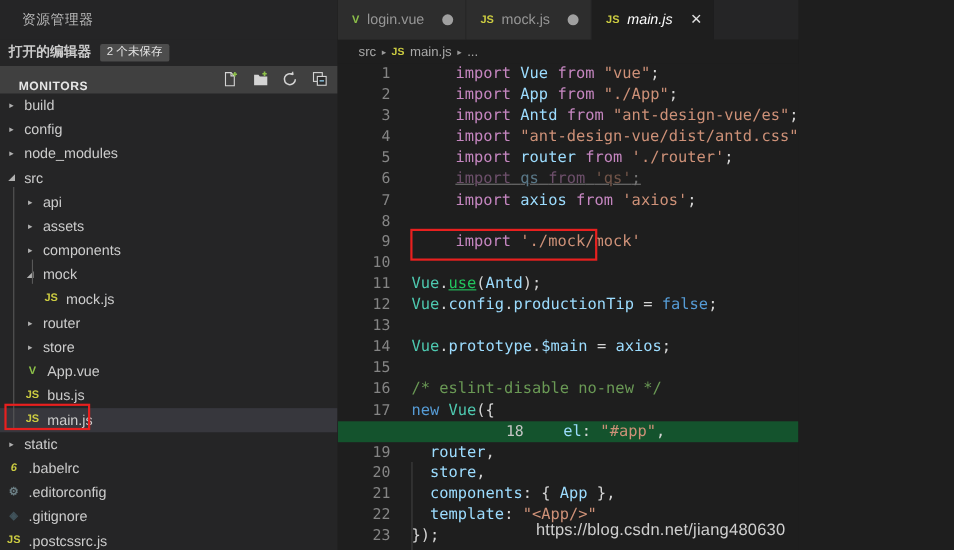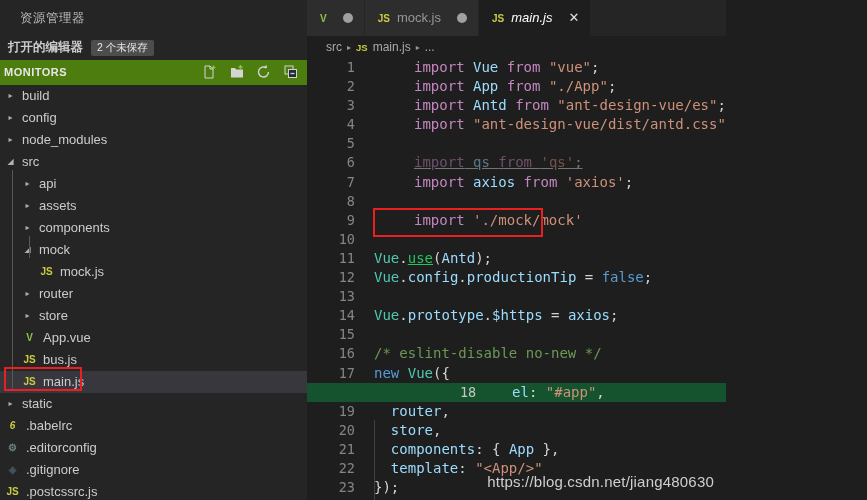--- a/index.html
+++ b/index.html
@@ -57,24 +57,24 @@
     background: #4d4d4d;
     color: #e7e7e7;
     font-size: 10.5px;
     border-radius: 2px;
     padding: 1px 6px 2px 6px;
     white-space: nowrap;
     line-height: 13px;
   }
   .section-monitors {
     height: 25px;
-    background: #4d7c0f;
-    display: flex;
-    align-items: center;
-    padding-left: 4px;
+    background: #404040;
+    display: flex;
+    align-items: flex-end;
+    padding-left: 17px;
     position: relative;
   }
   .section-monitors .m-label {
     font-size: 11px;
     color: #e7e7e7;
     font-weight: bold;
     letter-spacing: 0.5px;
   }
   .monitor-actions {
     position: absolute;
@@ -412,20 +412,21 @@
     <div class="indent-guide" style="left:29px; top:236px; height:22px;"></div>
 
     <div class="red-box" style="left:4px; top:367px; width:78px; height:24px;"></div>
   </div>
 
   <div class="editor">
 
     <div class="tabbar">
         <div class="tab">
           <span class="ticon ic-vue">V</span>
+          <span class="tlabel">login.vue</span>
           <span class="dirty"></span>
         </div>
         <div class="tab">
           <span class="ticon ic-js">JS</span>
           <span class="tlabel">mock.js</span>
           <span class="dirty"></span>
         </div>
         <div class="tab active">
           <span class="ticon ic-js">JS</span>
           <span class="tlabel">main.js</span>
@@ -443,30 +444,30 @@
         <span class="bc-item">...</span>
       </div>
 
     <div class="code-area">
       <div class="code-indent-guide" style="left:67px; top:362px; height:115px;"></div>
       <div id="code-lines">
           <div class="code-line"><span class="ln">1</span><span class="ctext"><span class="t-kw">import</span><span class="t-punc"> </span><span class="t-var">Vue</span><span class="t-punc"> </span><span class="t-from">from</span><span class="t-punc"> </span><span class="t-str">"vue"</span><span class="t-punc">;</span></span></div>
           <div class="code-line"><span class="ln">2</span><span class="ctext"><span class="t-kw">import</span><span class="t-punc"> </span><span class="t-var">App</span><span class="t-punc"> </span><span class="t-from">from</span><span class="t-punc"> </span><span class="t-str">"./App"</span><span class="t-punc">;</span></span></div>
           <div class="code-line"><span class="ln">3</span><span class="ctext"><span class="t-kw">import</span><span class="t-punc"> </span><span class="t-var">Antd</span><span class="t-punc"> </span><span class="t-from">from</span><span class="t-punc"> </span><span class="t-str">"ant-design-vue/es"</span><span class="t-punc">;</span></span></div>
           <div class="code-line"><span class="ln">4</span><span class="ctext"><span class="t-kw">import</span><span class="t-punc"> </span><span class="t-str">"ant-design-vue/dist/antd.css"</span><span class="t-punc">;</span></span></div>
-          <div class="code-line"><span class="ln">5</span></div>
+          <div class="code-line"><span class="ln">5</span><span class="ctext"><span class="t-kw">import</span><span class="t-punc"> </span><span class="t-var">router</span><span class="t-punc"> </span><span class="t-from">from</span><span class="t-punc"> </span><span class="t-str">'./router'</span><span class="t-punc">;</span></span></div>
           <div class="code-line"><span class="ln">6</span><span class="ctext dim"><span class="t-kw">import</span><span class="t-punc"> </span><span class="t-var">qs</span><span class="t-punc"> </span><span class="t-from">from</span><span class="t-punc"> </span><span class="t-str">'qs'</span><span class="t-punc">;</span></span></div>
           <div class="code-line"><span class="ln">7</span><span class="ctext"><span class="t-kw">import</span><span class="t-punc"> </span><span class="t-var">axios</span><span class="t-punc"> </span><span class="t-from">from</span><span class="t-punc"> </span><span class="t-str">'axios'</span><span class="t-punc">;</span></span></div>
           <div class="code-line"><span class="ln">8</span></div>
           <div class="code-line"><span class="ln">9</span><span class="ctext"><span class="t-kw">import</span><span class="t-punc"> </span><span class="t-str">'./mock/mock'</span></span></div>
           <div class="code-line"><span class="ln">10</span><span class="ctext"></span></div>
           <div class="code-line"><span class="ln">11</span><span class="ctext"><span class="t-cls">Vue</span><span class="t-punc">.</span><span class="t-fn">use</span><span class="t-punc">(</span><span class="t-var">Antd</span><span class="t-punc">);</span></span></div>
           <div class="code-line"><span class="ln">12</span><span class="ctext"><span class="t-cls">Vue</span><span class="t-punc">.</span><span class="t-prop">config</span><span class="t-punc">.</span><span class="t-prop">productionTip</span><span class="t-punc"> = </span><span class="t-bool">false</span><span class="t-punc">;</span></span></div>
           <div class="code-line"><span class="ln">13</span></div>
-          <div class="code-line"><span class="ln">14</span><span class="ctext"><span class="t-cls">Vue</span><span class="t-punc">.</span><span class="t-prop">prototype</span><span class="t-punc">.</span><span class="t-prop">$https</span><span class="t-punc"> = </span><span class="t-var">axios</span><span class="t-punc">;</span></span></div>
+          <div class="code-line"><span class="ln">14</span><span class="ctext"><span class="t-cls">Vue</span><span class="t-punc">.</span><span class="t-prop">prototype</span><span class="t-punc">.</span><span class="t-prop">$main</span><span class="t-punc"> = </span><span class="t-var">axios</span><span class="t-punc">;</span></span></div>
           <div class="code-line"><span class="ln">15</span><span class="ctext"></span></div>
           <div class="code-line"><span class="ln">16</span><span class="ctext"><span class="t-cmt">/* eslint-disable no-new */</span></span></div>
           <div class="code-line"><span class="ln">17</span><span class="ctext"><span class="t-new">new</span><span class="t-punc"> </span><span class="t-cls">Vue</span><span class="t-punc">({</span></span></div>
           <div class="code-line current"><span class="ln">18</span><span class="ctext"><span class="t-punc">  </span><span class="t-var">el</span><span class="t-punc">: </span><span class="t-str">"#app"</span><span class="t-punc">,</span></span></div>
           <div class="code-line"><span class="ln">19</span><span class="ctext"><span class="t-punc">  </span><span class="t-var">router</span><span class="t-punc">,</span></span></div>
           <div class="code-line"><span class="ln">20</span><span class="ctext"><span class="t-punc">  </span><span class="t-var">store</span><span class="t-punc">,</span></span></div>
           <div class="code-line"><span class="ln">21</span><span class="ctext"><span class="t-punc">  </span><span class="t-var">components</span><span class="t-punc">: { </span><span class="t-var">App</span><span class="t-punc"> },</span></span></div>
           <div class="code-line"><span class="ln">22</span><span class="ctext"><span class="t-punc">  </span><span class="t-var">template</span><span class="t-punc">: </span><span class="t-str">"&lt;App/&gt;"</span></span></div>
           <div class="code-line"><span class="ln">23</span><span class="ctext"><span class="t-punc">});</span></span></div>
         </div>

